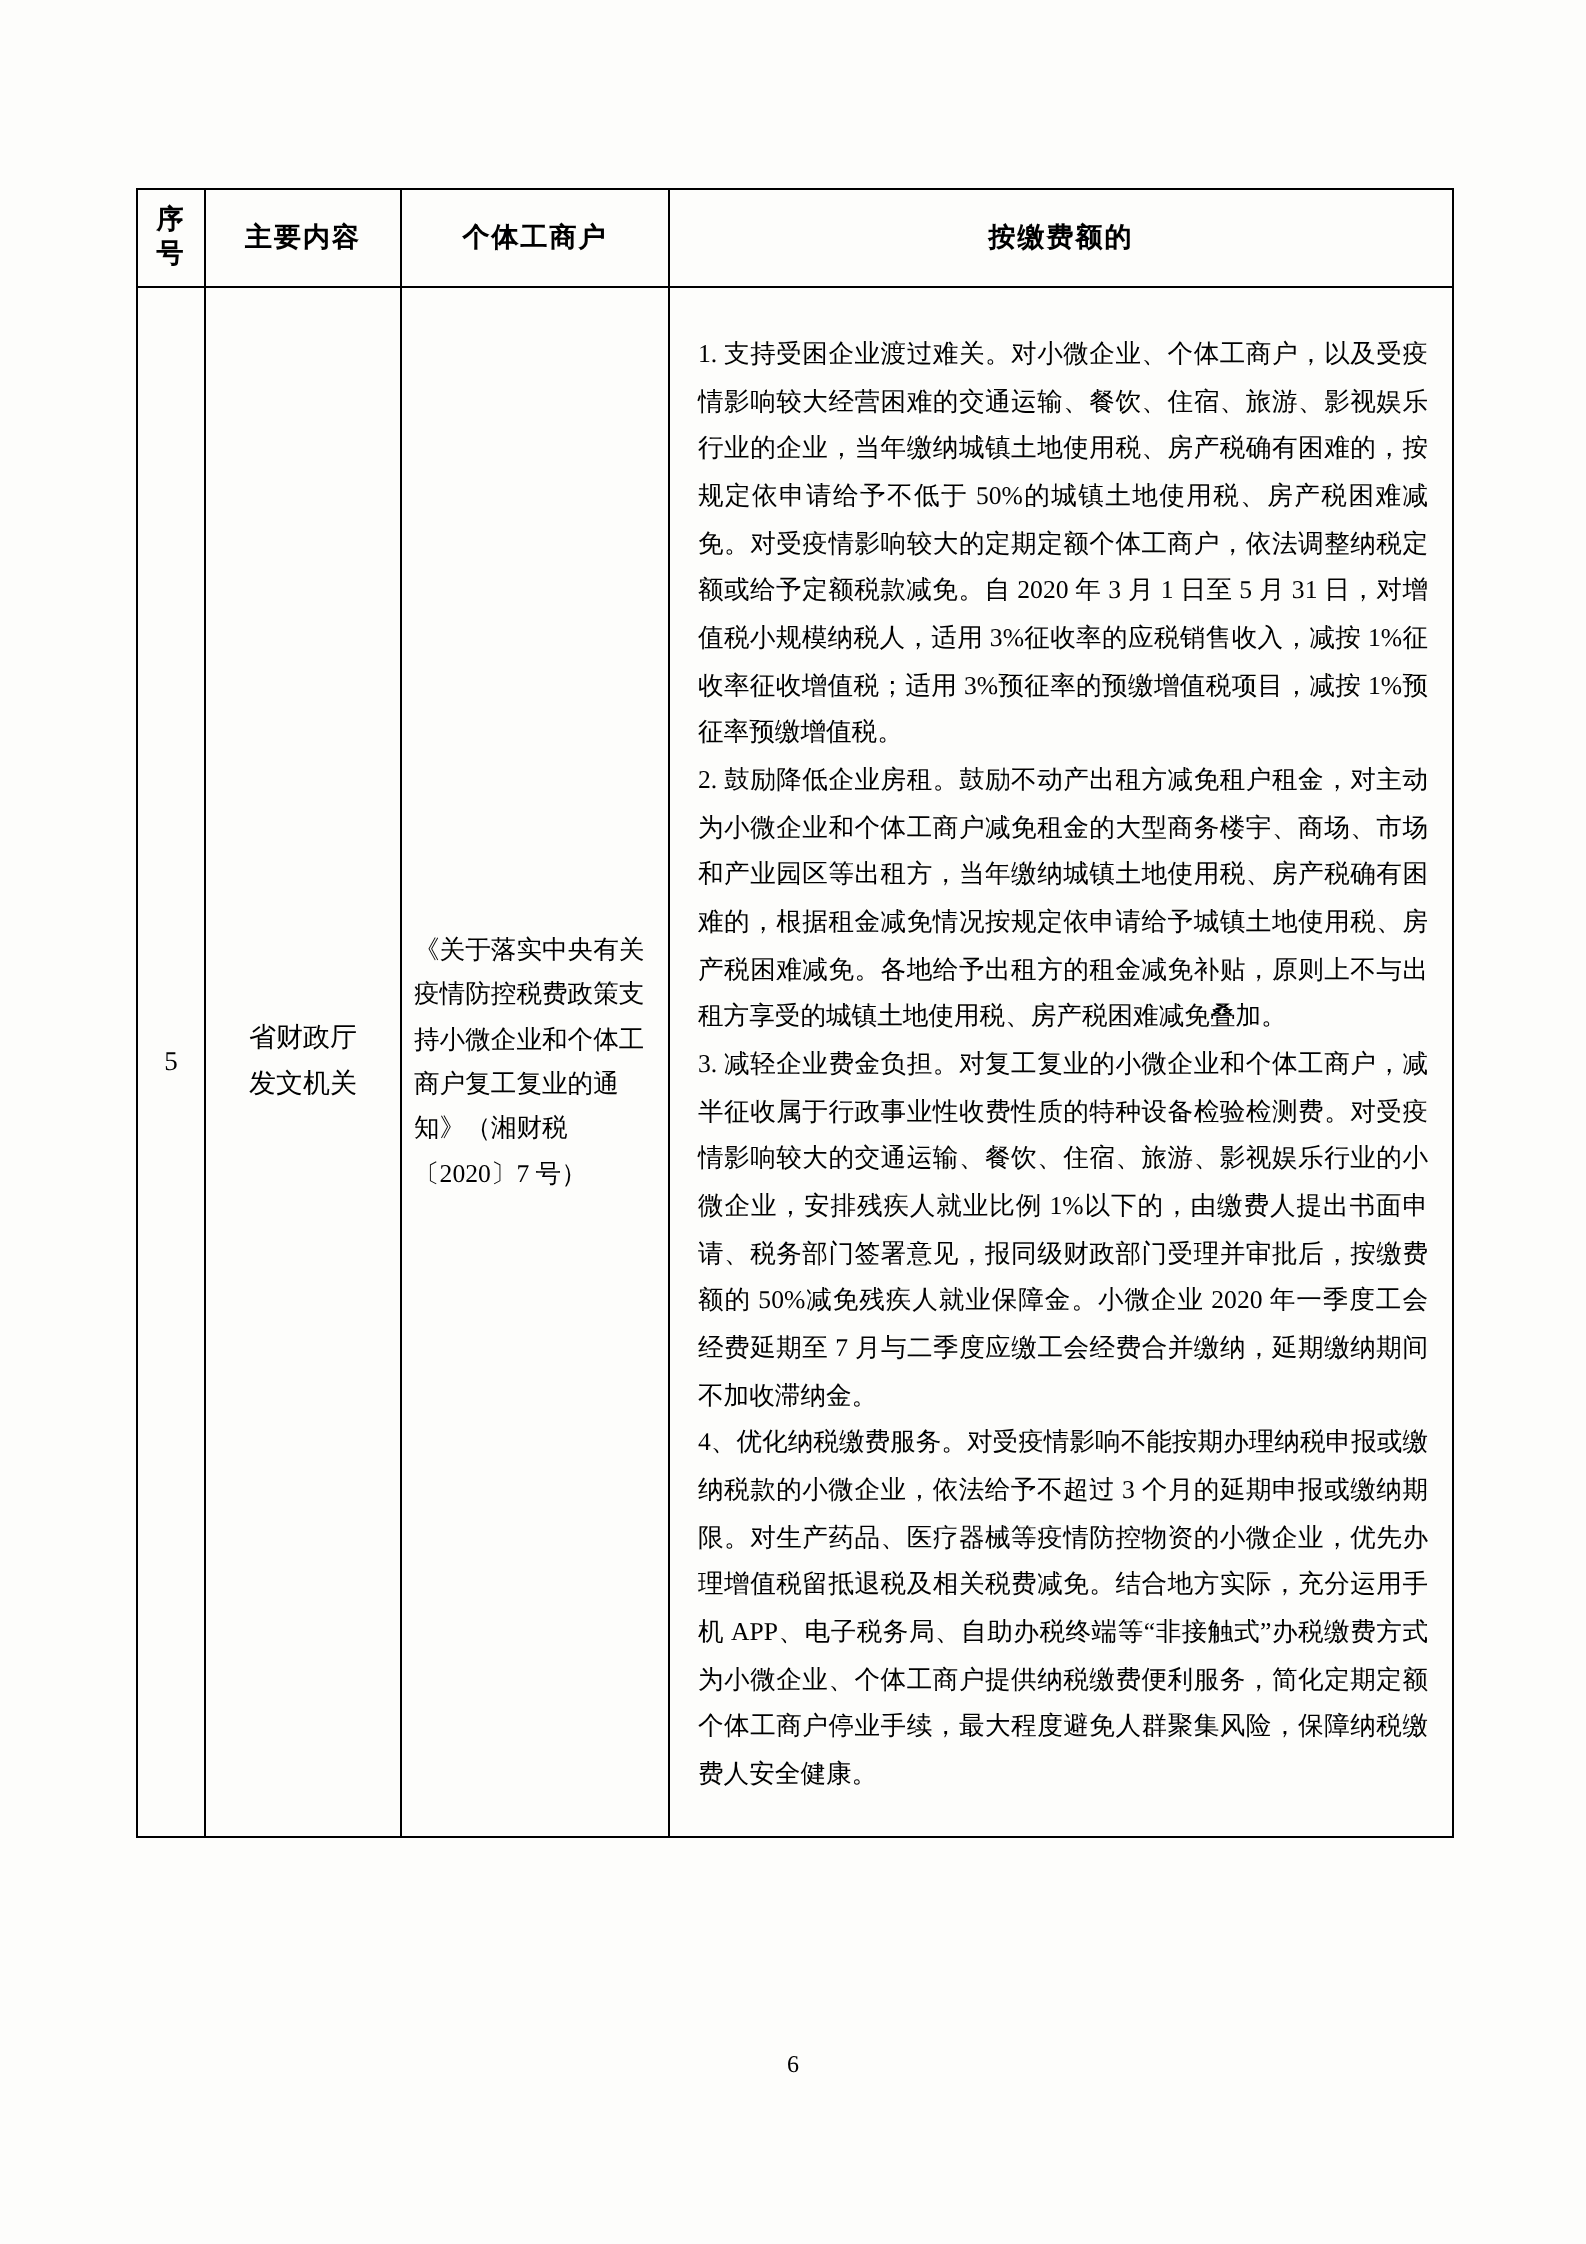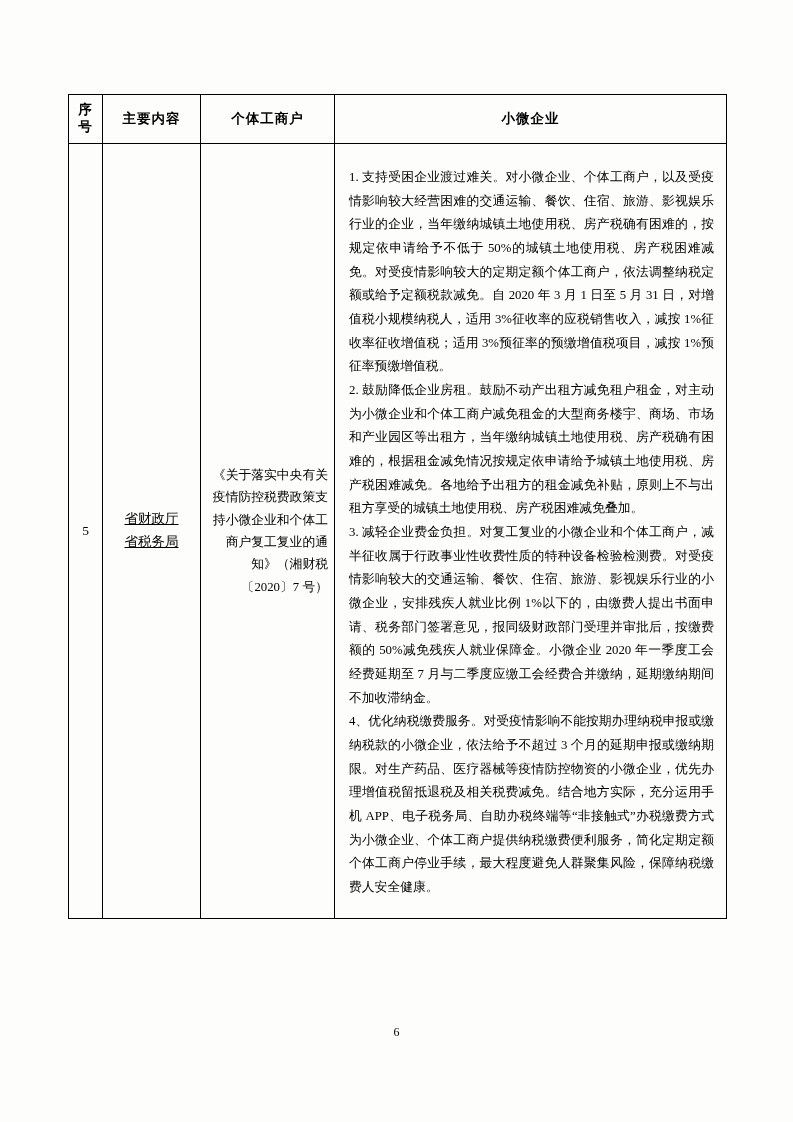--- a/index.html
+++ b/index.html
@@ -52,23 +52,23 @@
     text-align: center;
     font-size: 13.5px;
     vertical-align: middle;
   }
   td.cell-org {
     text-align: center;
     font-size: 13.5px;
     line-height: 1.7;
     vertical-align: middle;
   }
-  td.cell-org span { display: block; text-decoration: underline; }
+  td.cell-org span { display: block; }
   td.cell-file {
-    text-align: right;
+    text-align: left;
     font-size: 12.8px;
     line-height: 1.75;
     vertical-align: middle;
     padding: 4px 6px;
   }
   td.cell-content {
     font-size: 12.8px;
     line-height: 1.85;
     vertical-align: top;
     padding: 22px 12px 18px 14px;
@@ -102,29 +102,29 @@
       <col class="col-content">
     </colgroup>
     <thead>
       <tr>
         <th class="hdr-seq">
           <span>序</span>
           <span>号</span>
         </th>
         <th>主要内容</th>
         <th>个体工商户</th>
-        <th>小微企业</th>
+        <th>按缴费额的</th>
       </tr>
     </thead>
     <tbody>
       <tr>
         <td class="cell-seq">5</td>
         <td class="cell-org">
           <span>省财政厅</span>
-          <span>省税务局</span>
+          <span>发文机关</span>
         </td>
         <td class="cell-file">《关于落实中央有关疫情防控税费政策支持小微企业和个体工商户复工复业的通知》（湘财税〔2020〕7 号）</td>
         <td class="cell-content">
           <div>
               <p>1. 支持受困企业渡过难关。对小微企业、个体工商户，以及受疫情影响较大经营困难的交通运输、餐饮、住宿、旅游、影视娱乐行业的企业，当年缴纳城镇土地使用税、房产税确有困难的，按规定依申请给予不低于 50%的城镇土地使用税、房产税困难减免。对受疫情影响较大的定期定额个体工商户，依法调整纳税定额或给予定额税款减免。自 2020 年 3 月 1 日至 5 月 31 日，对增值税小规模纳税人，适用 3%征收率的应税销售收入，减按 1%征收率征收增值税；适用 3%预征率的预缴增值税项目，减按 1%预征率预缴增值税。</p>
               <p>2. 鼓励降低企业房租。鼓励不动产出租方减免租户租金，对主动为小微企业和个体工商户减免租金的大型商务楼宇、商场、市场和产业园区等出租方，当年缴纳城镇土地使用税、房产税确有困难的，根据租金减免情况按规定依申请给予城镇土地使用税、房产税困难减免。各地给予出租方的租金减免补贴，原则上不与出租方享受的城镇土地使用税、房产税困难减免叠加。</p>
               <p>3. 减轻企业费金负担。对复工复业的小微企业和个体工商户，减半征收属于行政事业性收费性质的特种设备检验检测费。对受疫情影响较大的交通运输、餐饮、住宿、旅游、影视娱乐行业的小微企业，安排残疾人就业比例 1%以下的，由缴费人提出书面申请、税务部门签署意见，报同级财政部门受理并审批后，按缴费额的 50%减免残疾人就业保障金。小微企业 2020 年一季度工会经费延期至 7 月与二季度应缴工会经费合并缴纳，延期缴纳期间不加收滞纳金。</p>
               <p>4、优化纳税缴费服务。对受疫情影响不能按期办理纳税申报或缴纳税款的小微企业，依法给予不超过 3 个月的延期申报或缴纳期限。对生产药品、医疗器械等疫情防控物资的小微企业，优先办理增值税留抵退税及相关税费减免。结合地方实际，充分运用手机 APP、电子税务局、自助办税终端等“非接触式”办税缴费方式为小微企业、个体工商户提供纳税缴费便利服务，简化定期定额个体工商户停业手续，最大程度避免人群聚集风险，保障纳税缴费人安全健康。</p>
             </div>
         </td>

